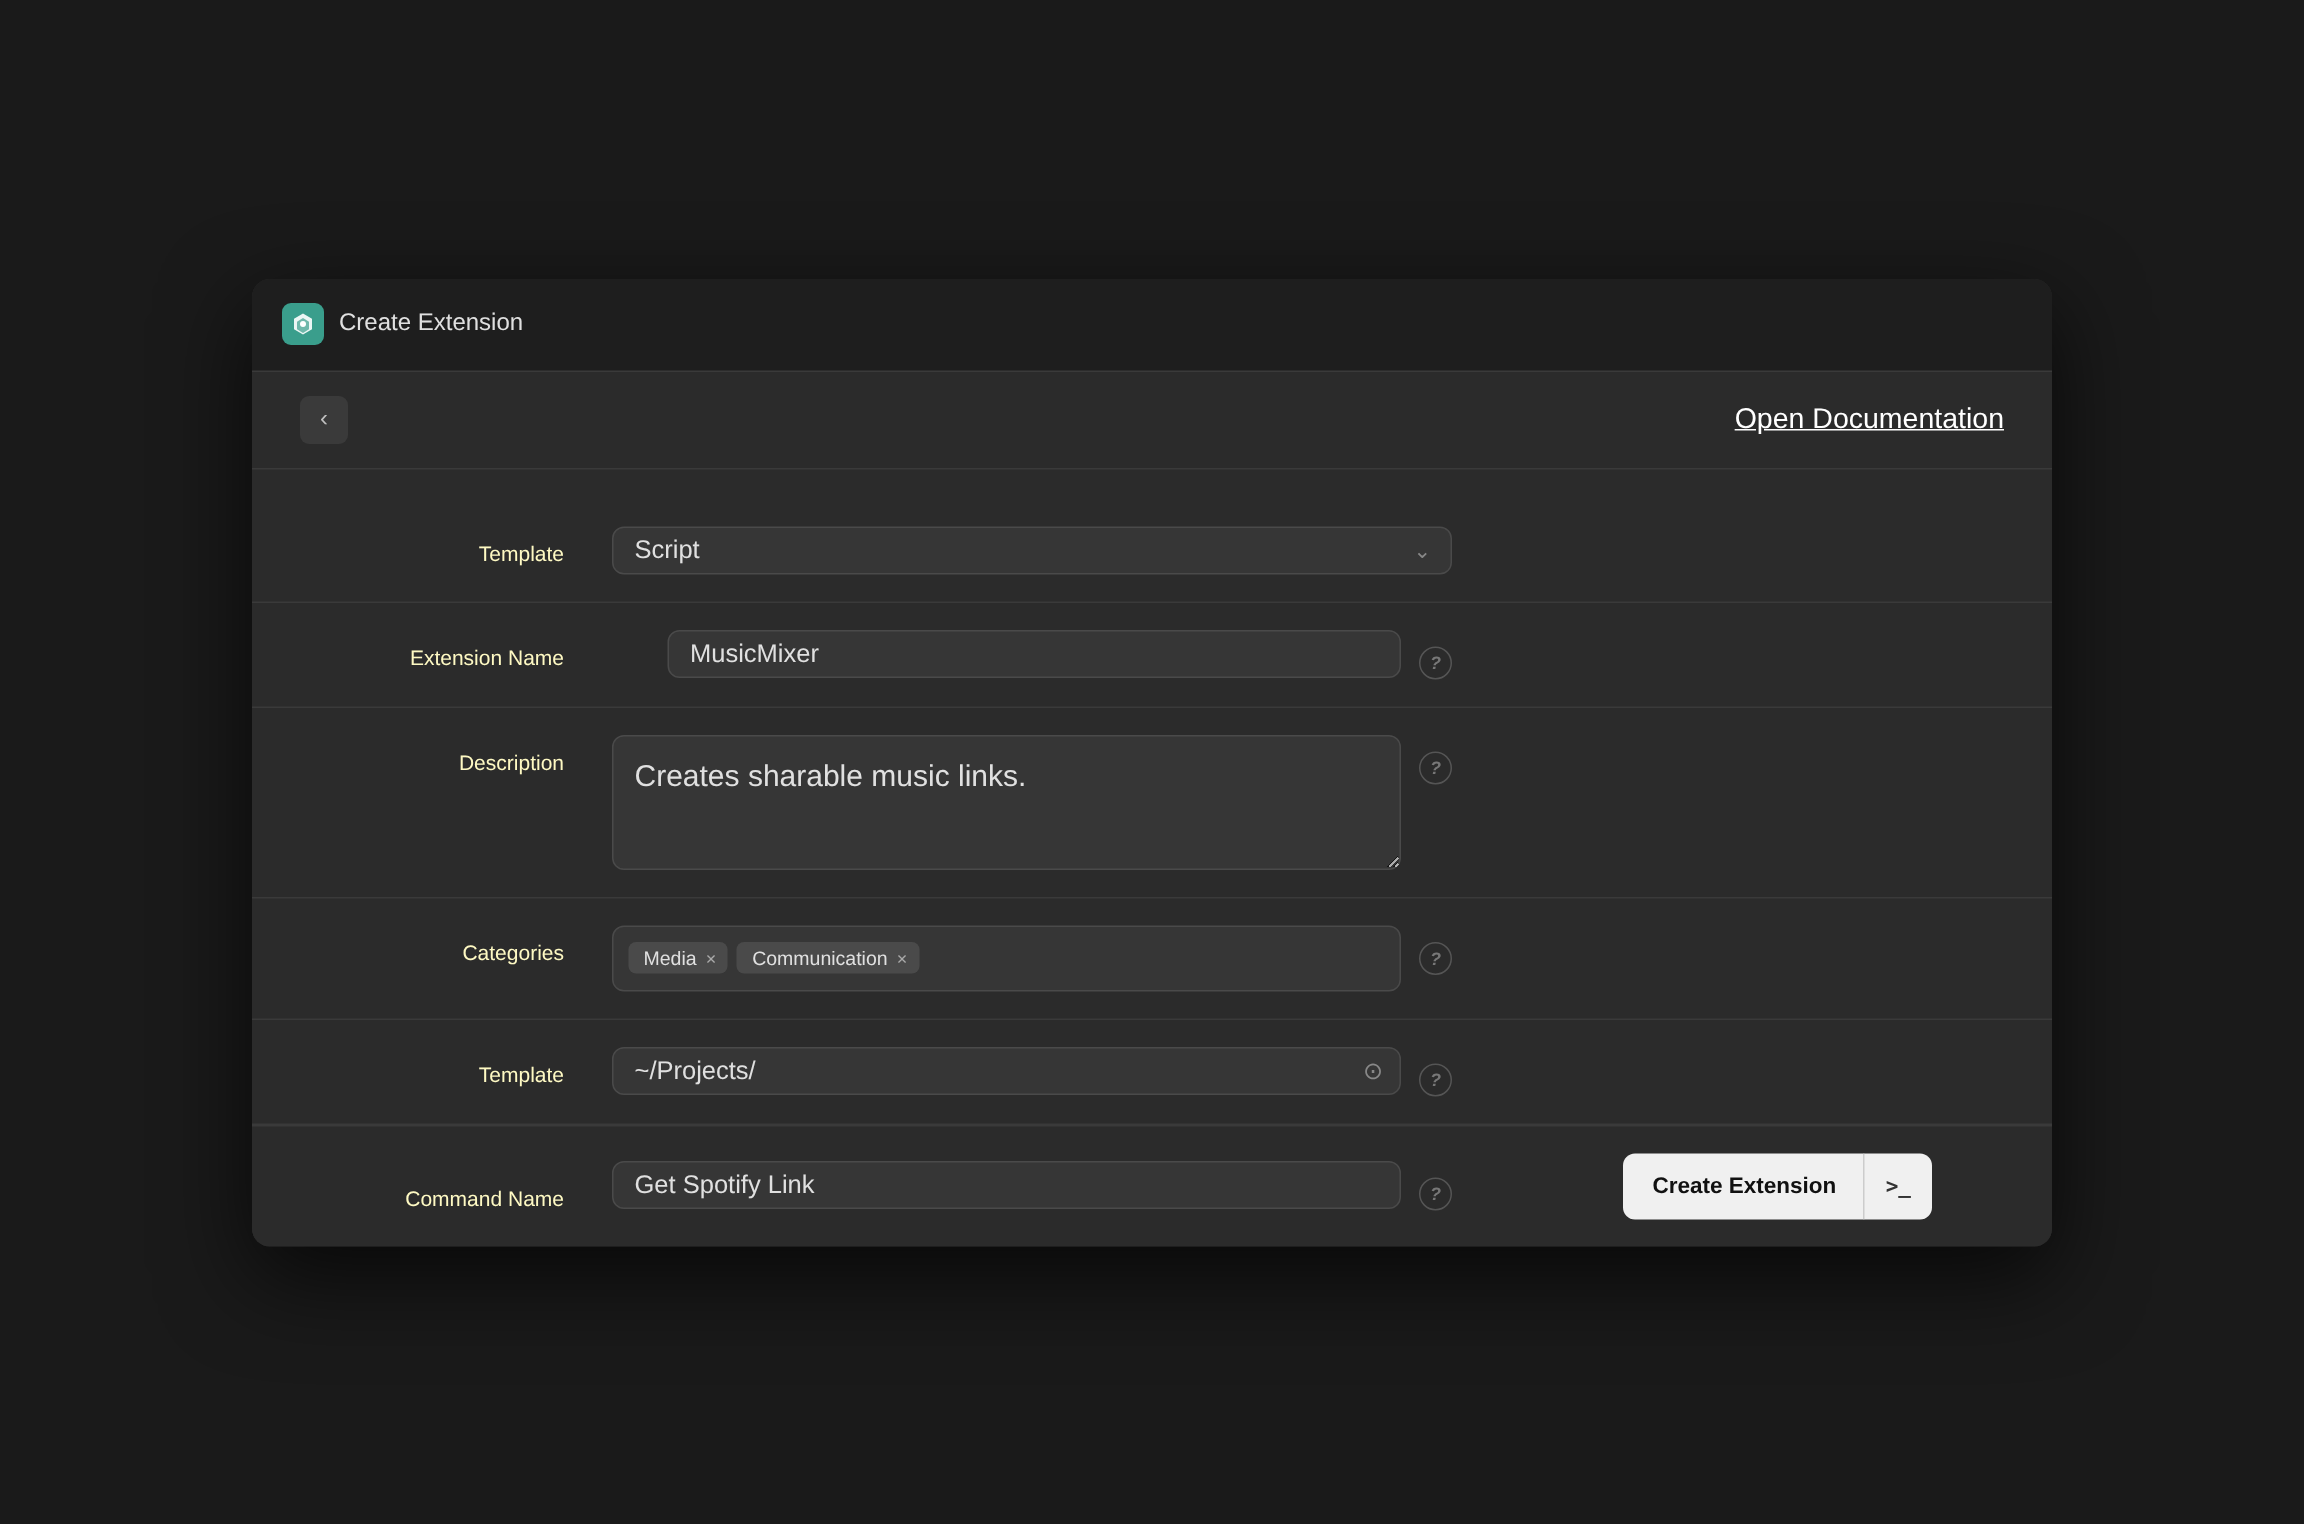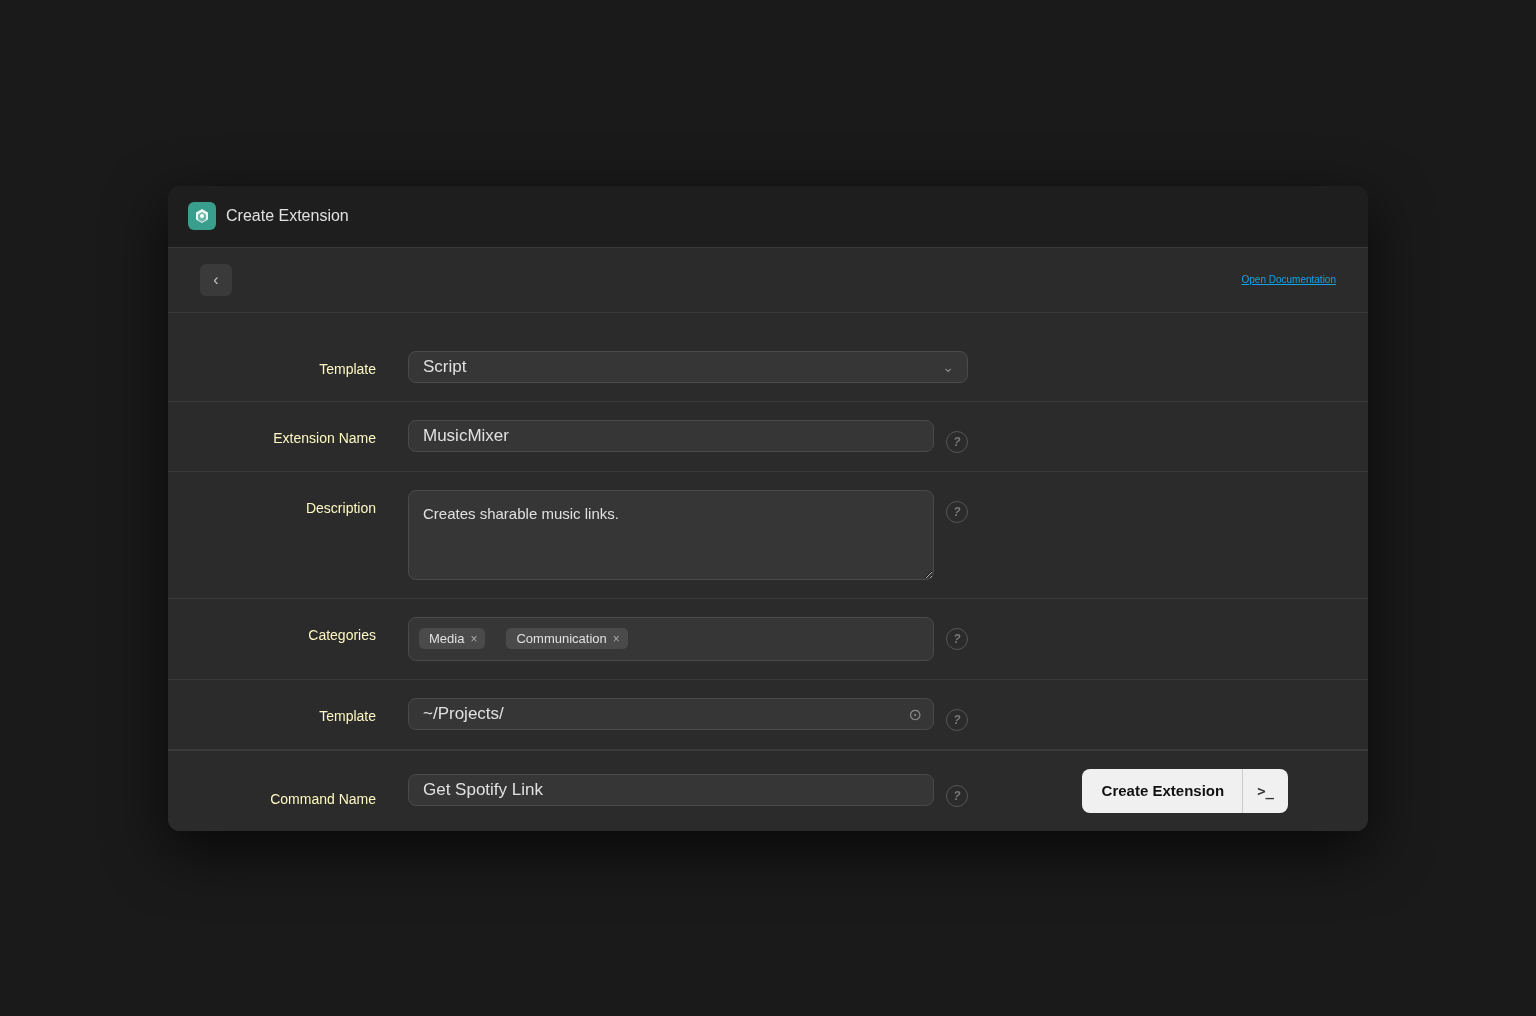--- a/index.html
+++ b/index.html
@@ -82,22 +82,22 @@
       border: none;
       cursor: pointer;
       display: flex;
       align-items: center;
       justify-content: center;
       color: #c0c0c0;
       font-size: 16px;
     }
 
     .open-docs-link {
-      color: #0ea5e9;
-      font-size: 10px;
+      color: #ffffff;
+      font-size: 19px;
       text-decoration: underline;
       cursor: pointer;
       background: none;
       border: none;
     }
 
     
     .form-area {
       padding: 20px 0 0 0;
     }
@@ -177,31 +177,31 @@
       color: #888;
       font-size: 14px;
     }
 
     .form-textarea {
       width: 100%;
       padding: 12px 14px;
       resize: vertical;
       min-height: 90px;
       outline: none;
-      font-size: 15px;
+      font-size: 20px;
       font-family: inherit;
       line-height: 1.5;
     }
 
     .form-categories {
       min-height: 44px;
       padding: 8px 10px;
       display: flex;
       flex-wrap: wrap;
-      gap: 21px;
+      gap: 6px;
       align-items: center;
       cursor: text;
     }
 
     .category-tag {
       background: #4a4a4a;
       color: #e0e0e0;
       border-radius: 5px;
       padding: 3px 8px 3px 10px;
       font-size: 13px;
@@ -333,21 +333,21 @@
               <option>Module</option>
             </select>
             <span class="select-chevron">⌄</span>
           </div>
         </div>
       </div>
 
       <div class="form-row">
         <div class="form-label">Extension Name</div>
         <div class="form-input-wrapper">
-          <input class="form-input" type="text" value="MusicMixer" style="flex: 1 1 0%;">
+          <input class="form-input" type="text" value="MusicMixer" style="flex: 1 1 0%; margin-left: 37px;">
           <div class="help-icon">
             <span>?</span>
           </div>
         </div>
       </div>
 
       <div class="form-row">
         <div class="form-label">Description</div>
         <div class="form-input-wrapper">
           <textarea class="form-input form-textarea" style="">Creates sharable music links.</textarea>

